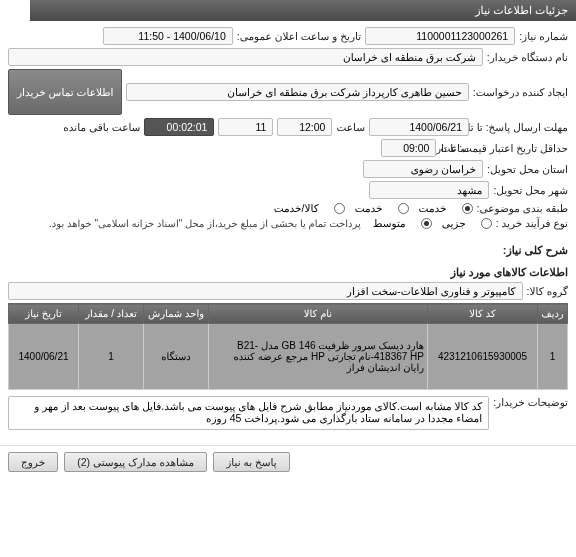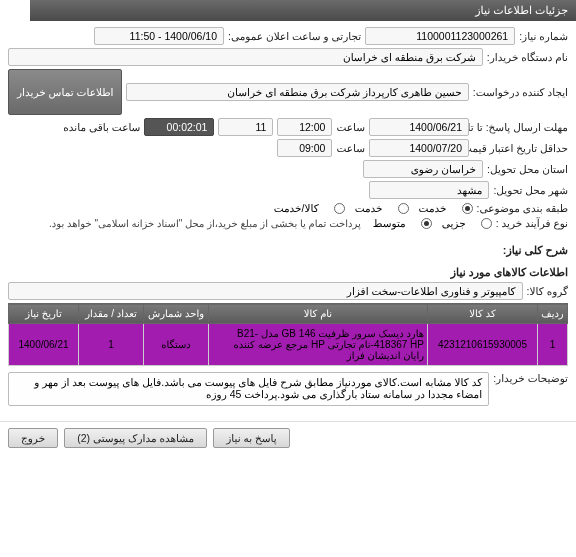--- a/index.html
+++ b/index.html
@@ -17,38 +17,38 @@
 .btn { background: linear-gradient(#8a8a8a, #6a6a6a); color: #fff; border: 1px solid #555; padding: 16px 8px; font-size: 10.5px; border-radius: 2px; cursor: pointer; white-space: nowrap; }
 .radio-group { display: flex; gap: 10px; align-items: center; font-size: 10.5px; }
 .radio-opt { display: flex; align-items: center; gap: 15px; }
 .radio-dot { width: 11px; height: 11px; border: 1px solid #666; border-radius: 50%; display: inline-block; position: relative; }
 .radio-dot.sel::after { content: ''; position: absolute; width: 5px; height: 5px; background: #333; border-radius: 50%; top: 2px; left: 2px; }
 .hint { font-size: 10px; color: #444; }
 .section-title { font-weight: bold; font-size: 11px; margin: 6px 0 3px; color: #222; }
 .textarea { border: 1px solid #bbb; background: #fefefe; min-height: 24px; padding: 3px 6px; font-size: 10.5px; width: 100%; border-radius: 2px; }
 table { width: 100%; border-collapse: collapse; font-size: 10px; margin-top: 3px; }
 th { background: linear-gradient(#7a7a7a, #5a5a5a); color: #fff; padding: 4px 3px; border: 1px solid #666; font-weight: normal; text-align: center; }
-td { background: #a21caf; padding: 4px 3px; border: 1px solid #ccc; text-align: center; vertical-align: middle; }
+td { background: #a3a3a3; padding: 16px 3px; border: 1px solid #ccc; text-align: center; vertical-align: middle; }
 td.right { text-align: right; }
 .footer { display: flex; gap: 6px; justify-content: flex-end; padding: 6px 8px; border-top: 1px solid #ddd; margin-top: 6px; }
 .btn-footer { background: linear-gradient(#f0f0f0, #d8d8d8); border: 1px solid #999; padding: 3px 12px; font-size: 10.5px; border-radius: 2px; cursor: pointer; color: #222; }
 </style>
 </head>
 <body>
 
 <div class="header-bar">
   <span>جزئیات اطلاعات نیاز</span>
 </div>
 
 <div class="content">
 
   <div class="row">
     <span class="label">شماره نیاز:</span>
     <span class="field" style="width:150px">1100001123000261</span>
-    <span class="label">تجارتی و ساعت اعلان عمومی:</span>
+    <span class="label">تاریخ و ساعت اعلان عمومی:</span>
     <span class="field" style="width:130px">1400/06/10 - 11:50</span>
   </div>
 
   <div class="row">
     <span class="label">نام دستگاه خریدار:</span>
     <span class="field wide">شرکت برق منطقه ای خراسان</span>
   </div>
 
   <div class="row">
     <span class="label">ایجاد کننده درخواست:</span>
@@ -61,21 +61,20 @@
     <span class="field med">1400/06/21</span>
     <span class="label">ساعت</span>
     <span class="field xs">12:00</span>
     <span class="field xs">11</span>
     <span class="field dark sm">00:02:01</span>
     <span class="label">ساعت باقی مانده</span>
   </div>
 
   <div class="row">
     <span class="label" style="width:95px">حداقل تاریخ اعتبار قیمت: تا تاریخ:</span>
-    <span class="field med">1400/07/20</span>
     <span class="label">ساعت</span>
     <span class="field xs">09:00</span>
   </div>
 
   <div class="row">
     <span class="label">استان محل تحویل:</span>
     <span class="field" style="width:120px">خراسان رضوی</span>
   </div>
 
   <div class="row">

